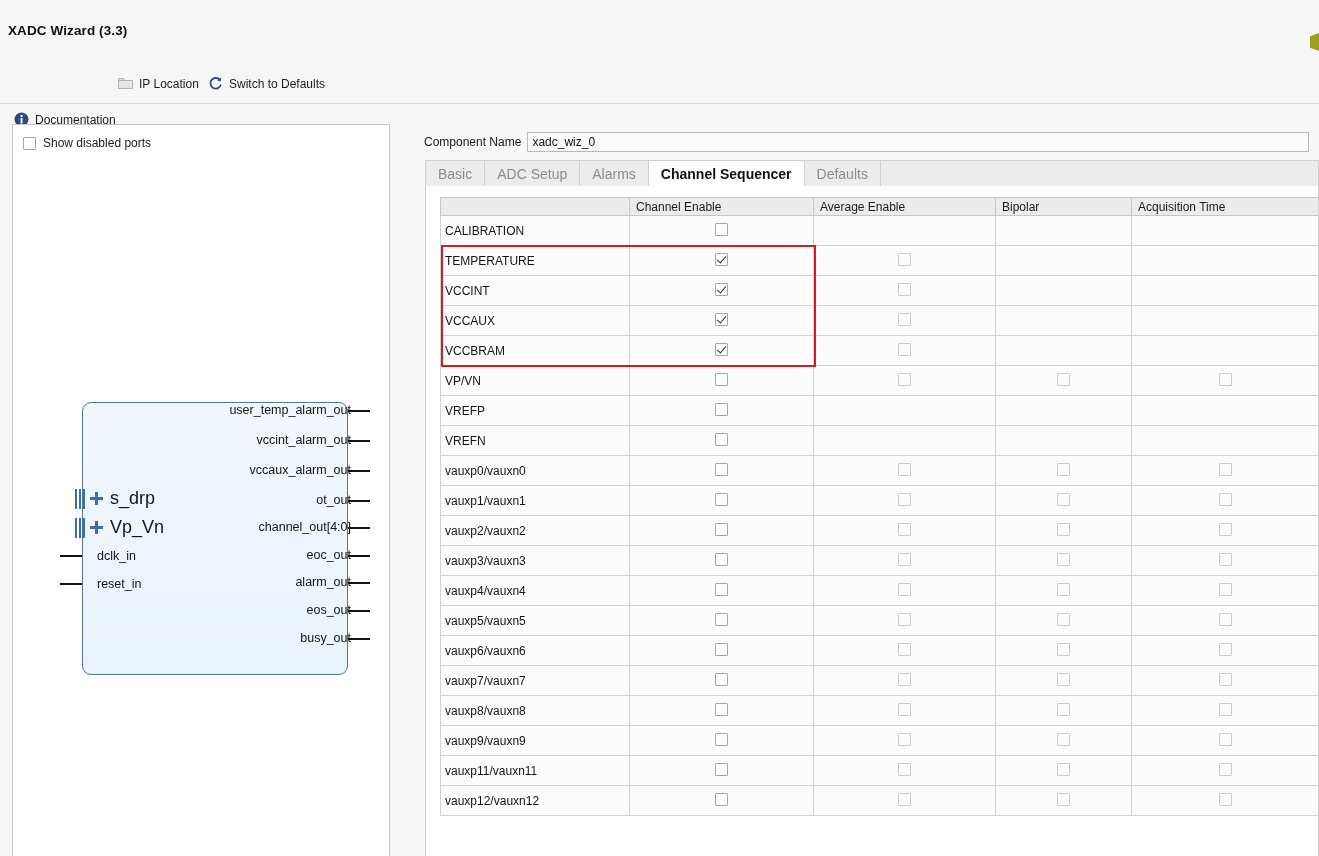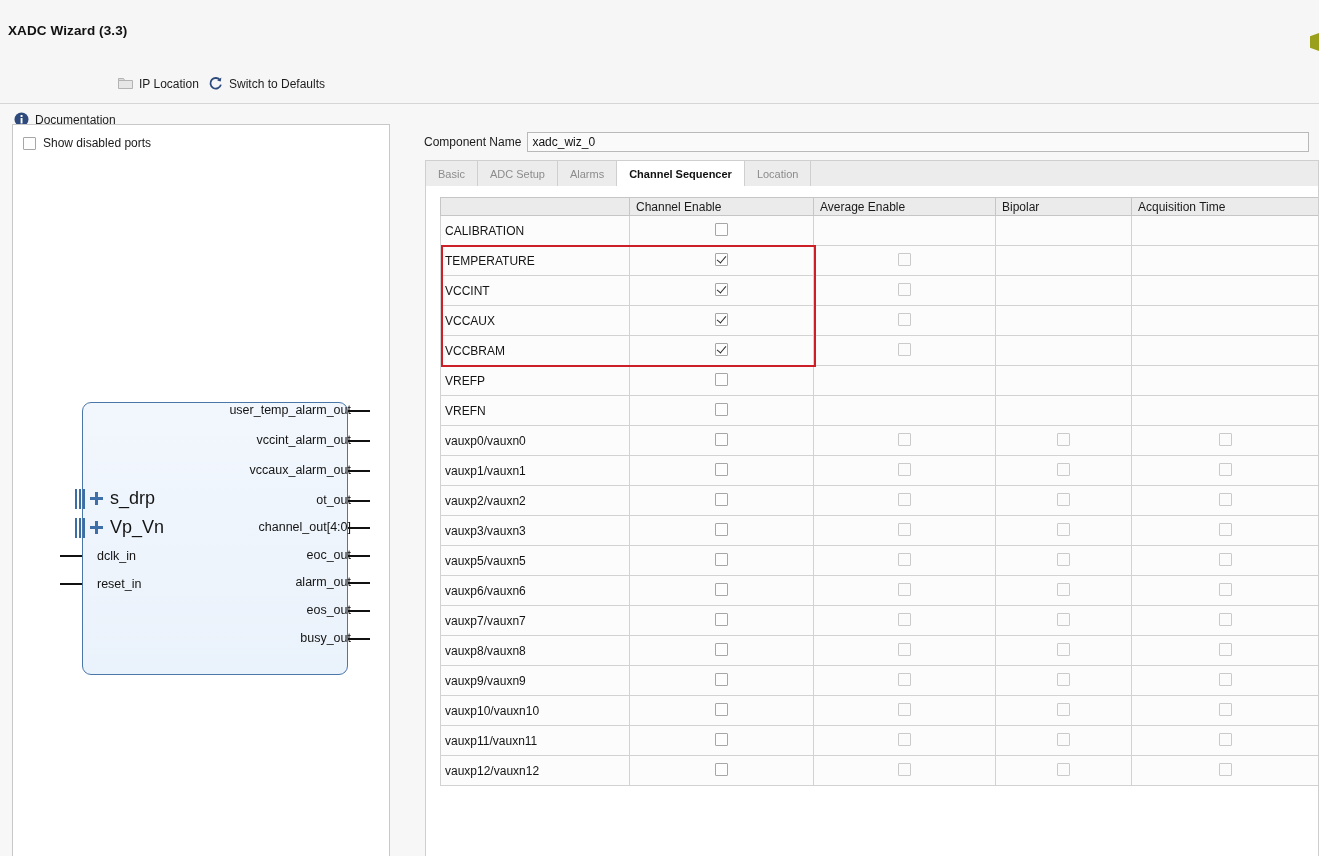--- a/index.html
+++ b/index.html
@@ -161,21 +161,21 @@
     position: absolute; left: 11px; top: 36px;
     width: 894px; height: 27px;
     background: #ececec;
     border: 1px solid #cfcfcf;
     border-bottom: 1px solid #bdbdbd;
     display: flex; align-items: stretch;
   }
   .tab {
     display: flex; align-items: center;
     padding: 0 12px;
-    font-size: 11px;
+    font-size: 14px;
     color: #8c8c8c;
     border-right: 1px solid #cfcfcf;
     cursor: default; white-space: nowrap;
   }
   .tab.active {
     background: #ffffff;
     color: #111;
     font-weight: bold;
     border-right: 1px solid #cfcfcf;
     border-left: 1px solid #cfcfcf;
@@ -353,21 +353,21 @@
     <div id="comp-row">
       <span id="comp-label">Component Name</span>
       <input id="comp-input" type="text" value="xadc_wiz_0" style="">
     </div>
 
     <div id="tabbar">
       <div class="tab">Basic</div>
       <div class="tab">ADC Setup</div>
       <div class="tab">Alarms</div>
       <div class="tab active">Channel Sequencer</div>
-      <div class="tab">Location</div>
+      <div class="tab">Defaults</div>
       <div class="tab" id="tab-filler"></div>
     </div>
 
     <div id="tablewrap">
       <table id="chan-table">
         <colgroup>
           <col class="c0">
             <col class="c1">
             <col class="c2">
             <col class="c3">
@@ -412,20 +412,27 @@
               <td class="ctr blank"></td>
             </tr>
             <tr>
               <td>VCCBRAM</td>
               <td class="ctr"><span class="cbx checked"></span></td>
               <td class="ctr"><span class="cbx disabled"></span></td>
               <td class="ctr blank"></td>
               <td class="ctr blank"></td>
             </tr>
             <tr>
+              <td>VP/VN</td>
+              <td class="ctr"><span class="cbx"></span></td>
+              <td class="ctr"><span class="cbx disabled"></span></td>
+              <td class="ctr"><span class="cbx disabled"></span></td>
+              <td class="ctr"><span class="cbx disabled"></span></td>
+            </tr>
+            <tr>
               <td>VREFP</td>
               <td class="ctr"><span class="cbx"></span></td>
               <td class="ctr blank"></td>
               <td class="ctr blank"></td>
               <td class="ctr blank"></td>
             </tr>
             <tr>
               <td>VREFN</td>
               <td class="ctr"><span class="cbx"></span></td>
               <td class="ctr blank"></td>
@@ -454,20 +461,27 @@
               <td class="ctr"><span class="cbx disabled"></span></td>
             </tr>
             <tr>
               <td>vauxp3/vauxn3</td>
               <td class="ctr"><span class="cbx"></span></td>
               <td class="ctr"><span class="cbx disabled"></span></td>
               <td class="ctr"><span class="cbx disabled"></span></td>
               <td class="ctr"><span class="cbx disabled"></span></td>
             </tr>
             <tr>
+              <td>vauxp4/vauxn4</td>
+              <td class="ctr"><span class="cbx"></span></td>
+              <td class="ctr"><span class="cbx disabled"></span></td>
+              <td class="ctr"><span class="cbx disabled"></span></td>
+              <td class="ctr"><span class="cbx disabled"></span></td>
+            </tr>
+            <tr>
               <td>vauxp5/vauxn5</td>
               <td class="ctr"><span class="cbx"></span></td>
               <td class="ctr"><span class="cbx disabled"></span></td>
               <td class="ctr"><span class="cbx disabled"></span></td>
               <td class="ctr"><span class="cbx disabled"></span></td>
             </tr>
             <tr>
               <td>vauxp6/vauxn6</td>
               <td class="ctr"><span class="cbx"></span></td>
               <td class="ctr"><span class="cbx disabled"></span></td>
@@ -483,27 +497,20 @@
             </tr>
             <tr>
               <td>vauxp8/vauxn8</td>
               <td class="ctr"><span class="cbx"></span></td>
               <td class="ctr"><span class="cbx disabled"></span></td>
               <td class="ctr"><span class="cbx disabled"></span></td>
               <td class="ctr"><span class="cbx disabled"></span></td>
             </tr>
             <tr>
               <td>vauxp9/vauxn9</td>
-              <td class="ctr"><span class="cbx"></span></td>
-              <td class="ctr"><span class="cbx disabled"></span></td>
-              <td class="ctr"><span class="cbx disabled"></span></td>
-              <td class="ctr"><span class="cbx disabled"></span></td>
-            </tr>
-            <tr>
-              <td>vauxp10/vauxn10</td>
               <td class="ctr"><span class="cbx"></span></td>
               <td class="ctr"><span class="cbx disabled"></span></td>
               <td class="ctr"><span class="cbx disabled"></span></td>
               <td class="ctr"><span class="cbx disabled"></span></td>
             </tr>
             <tr>
               <td>vauxp11/vauxn11</td>
               <td class="ctr"><span class="cbx"></span></td>
               <td class="ctr"><span class="cbx disabled"></span></td>
               <td class="ctr"><span class="cbx disabled"></span></td>

